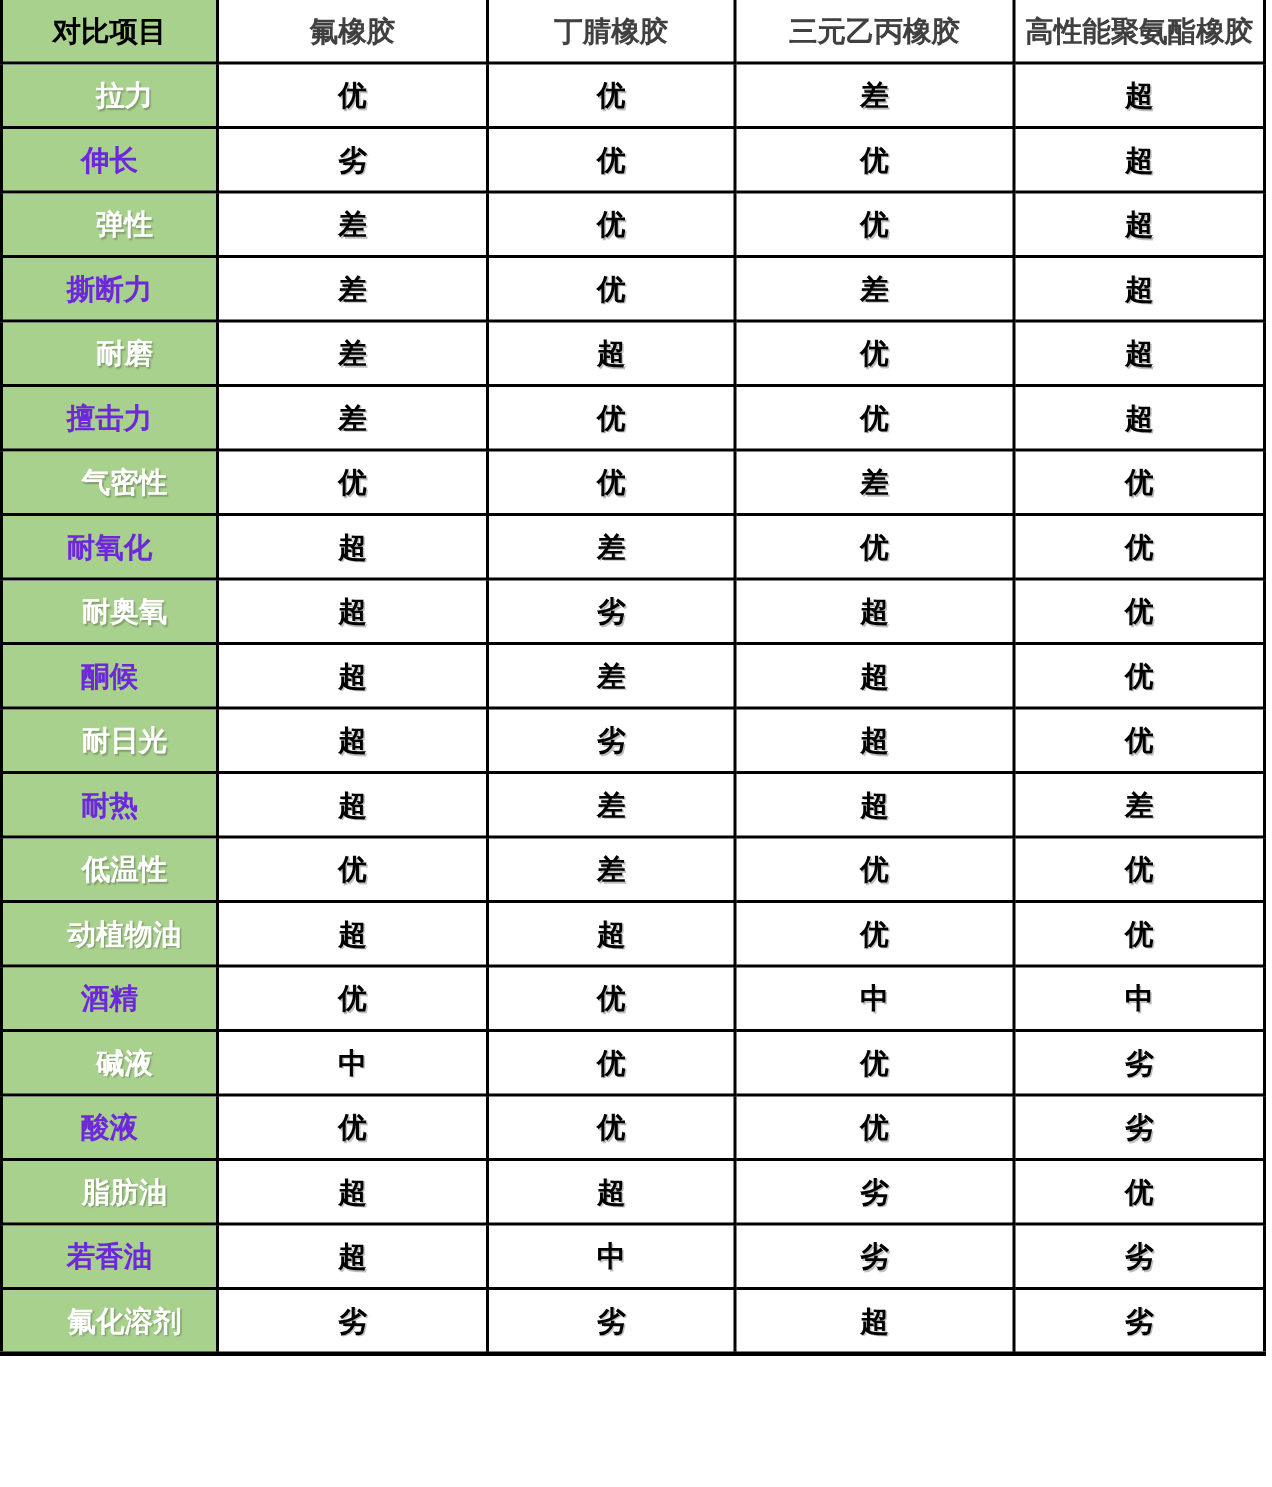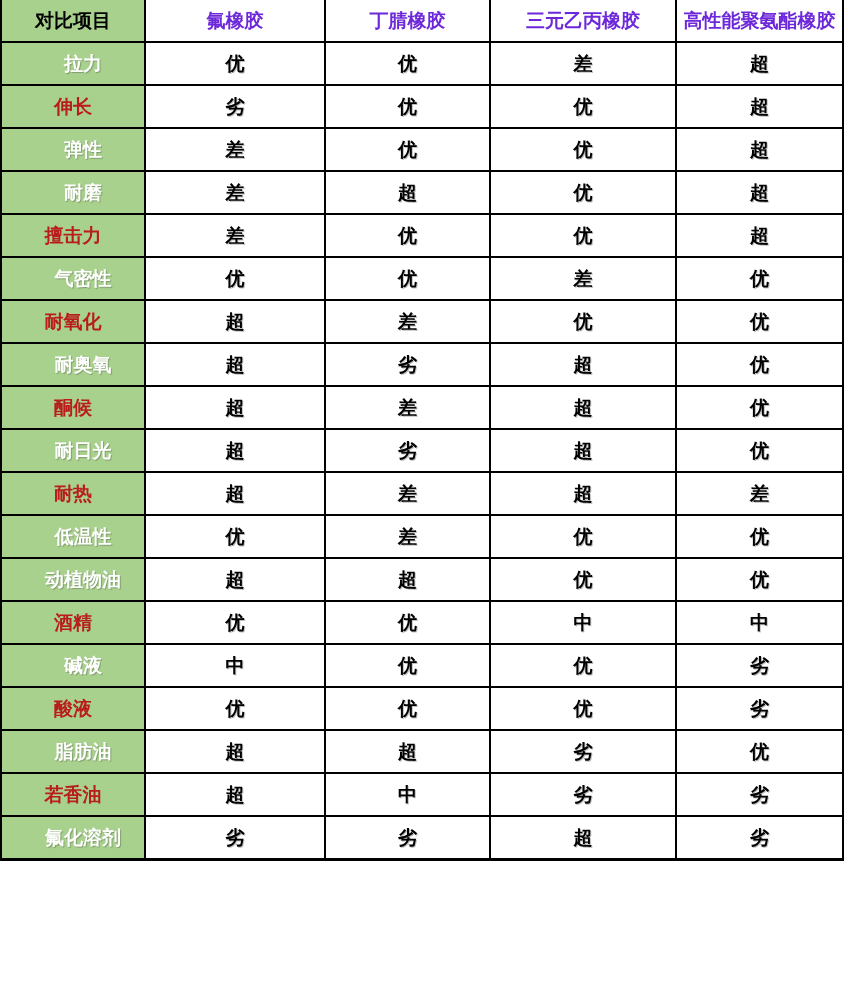--- a/index.html
+++ b/index.html
@@ -30,34 +30,34 @@
     padding: 0;
     font-size: 19px;
     font-weight: bold;
     overflow: hidden;
     white-space: nowrap;
   }
   table.cmp thead th { border-top: none; }
   
   th.labelcell {
     background: var(--green, #a9d18e);
-    color: #b91c1c;
+    color: #6d28d9;
   }
   th.labelcell.white {
     color: #ffffff;
     text-shadow: 1px 1px 1px rgba(0,0,0,0.25);
     padding-left: 20px;
   }
   th.headgreen {
     background: var(--green, #a9d18e);
     color: #000000;
   }
   thead th.colhead {
     background: #ffffff;
-    color: #6d28d9;
+    color: #404040;
   }
   td.val {
     background: #ffffff;
     color: #000000;
     text-shadow: 1px 1px 0 rgba(0,0,0,0.25);
   }
 </style>
 </head>
 <body>
 
@@ -95,20 +95,27 @@
           <td class="val">超</td>
         </tr>
         <tr>
           <th class="labelcell white">弹性</th>
           <td class="val">差</td>
           <td class="val">优</td>
           <td class="val">优</td>
           <td class="val">超</td>
         </tr>
         <tr>
+          <th class="labelcell">撕断力</th>
+          <td class="val">差</td>
+          <td class="val">优</td>
+          <td class="val">差</td>
+          <td class="val">超</td>
+        </tr>
+        <tr>
           <th class="labelcell white">耐磨</th>
           <td class="val">差</td>
           <td class="val">超</td>
           <td class="val">优</td>
           <td class="val">超</td>
         </tr>
         <tr>
           <th class="labelcell">擅击力</th>
           <td class="val">差</td>
           <td class="val">优</td>

